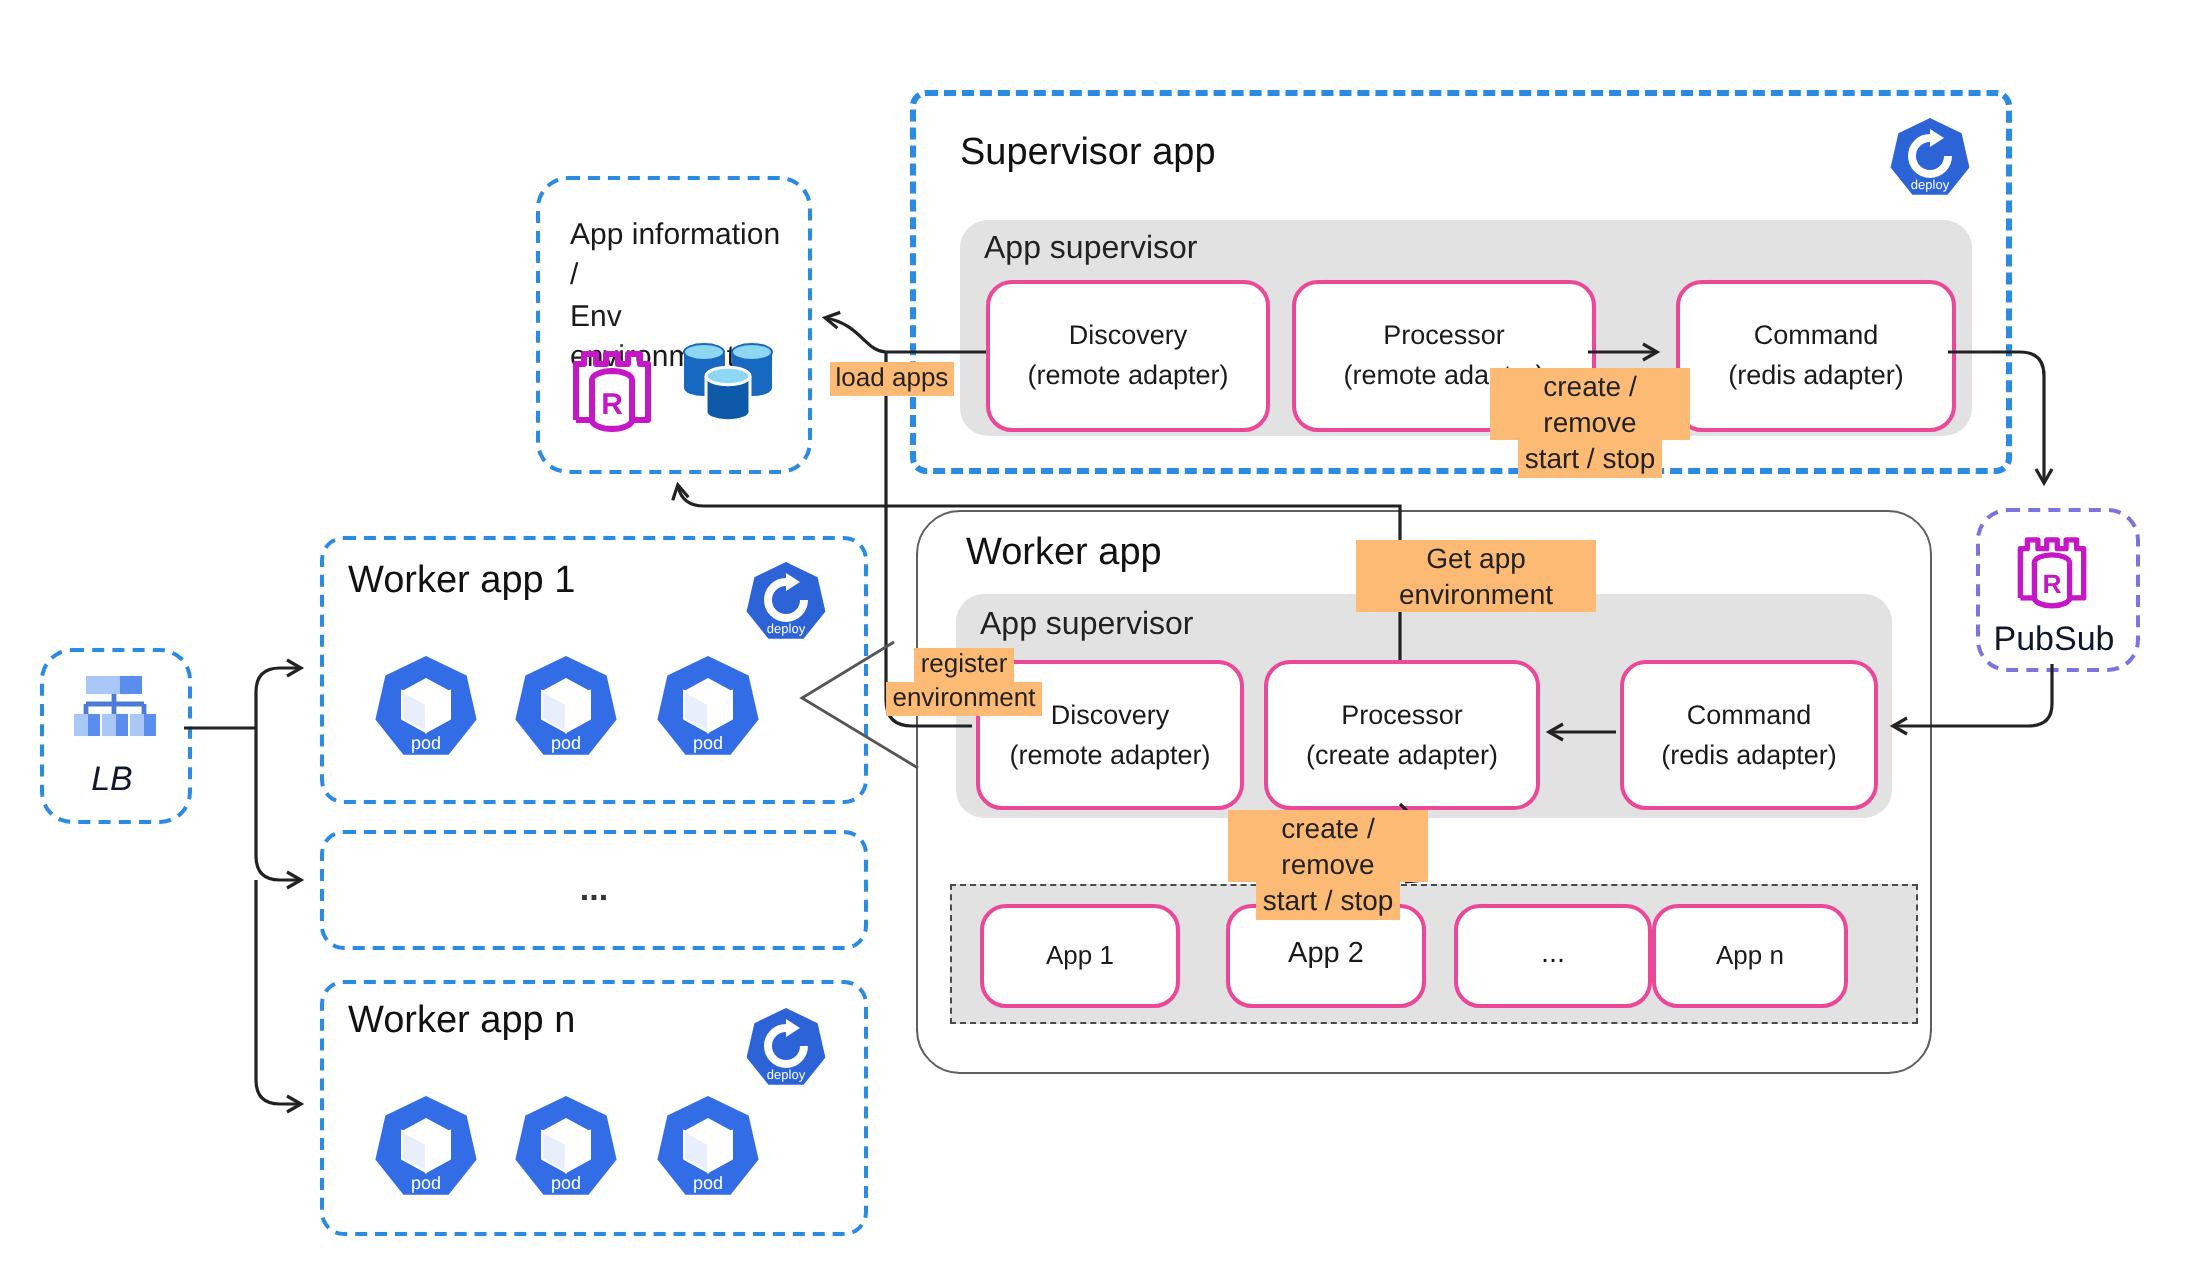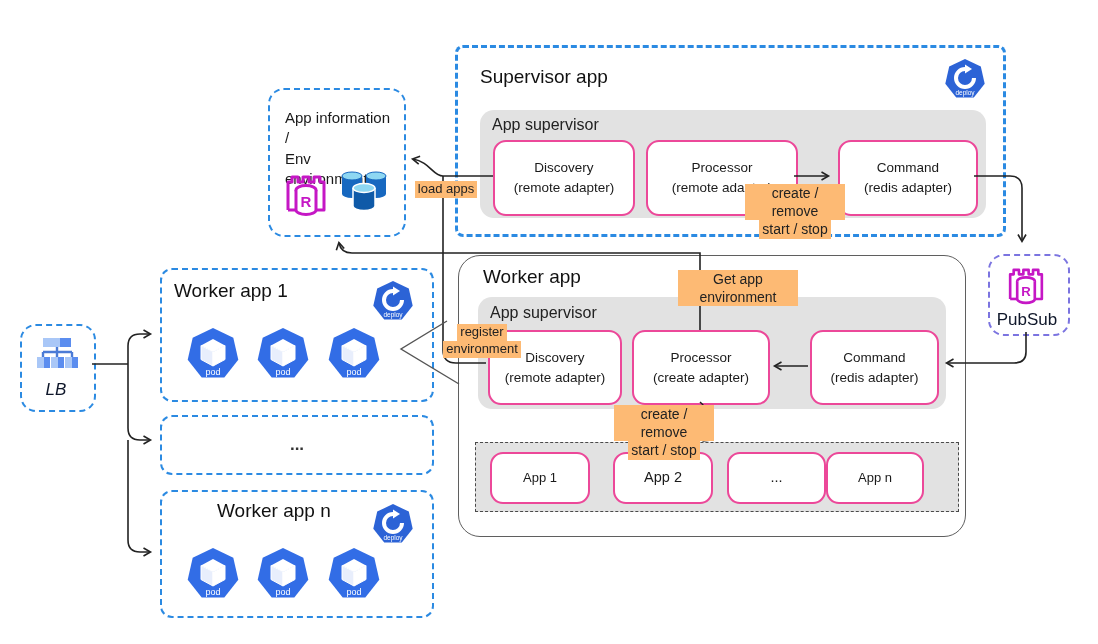--- a/index.html
+++ b/index.html
@@ -129,21 +129,21 @@
   <div class="abs small-label" style="left:988px;top:310px;width:78px;">PubSub</div>
 
   <div class="abs dash-blue-sm" style="left:160px;top:268px;width:270px;height:130px;"></div>
   <div class="abs title" style="left:174px;top:280px;text-align:center;">Worker app 1</div>
 
   <div class="abs dash-blue-sm dots" style="left:160px;top:415px;width:270px;height:56px;">
     <span>...</span>
   </div>
 
   <div class="abs dash-blue-sm" style="left:160px;top:490px;width:270px;height:124px;"></div>
-  <div class="abs title" style="left:174px;top:500px;margin-left:43px;">Worker app n</div>
+  <div class="abs title" style="left:174px;top:500px;">Worker app n</div>
 
   <svg class="abs icon pod-icon" style="left:186px;top:326px;" width="54" height="54" viewBox="0 0 54 54">
     <polygon points="27,2 47.3,11.8 52.3,33.8 38.3,51.4 15.7,51.4 1.7,33.8 6.7,11.8" fill="#326de6"></polygon>
     <polygon points="27,13 39,19.5 27,26 15,19.5" fill="#ffffff"></polygon>
     <polygon points="15,19.5 27,26 27,40 15,33.5" fill="#e8eefc" stroke="#fff" stroke-width="1"></polygon>
     <polygon points="39,19.5 27,26 27,40 39,33.5" fill="#ffffff" stroke="#fff" stroke-width="1"></polygon>
     <text x="27" y="48.5" text-anchor="middle" font-size="9" fill="#ffffff">pod</text>
   </svg>
   <svg class="abs icon" style="left:256px;top:326px;" width="54" height="54" viewBox="0 0 54 54">
     <polygon points="27,2 47.3,11.8 52.3,33.8 38.3,51.4 15.7,51.4 1.7,33.8 6.7,11.8" fill="#326de6"></polygon>

